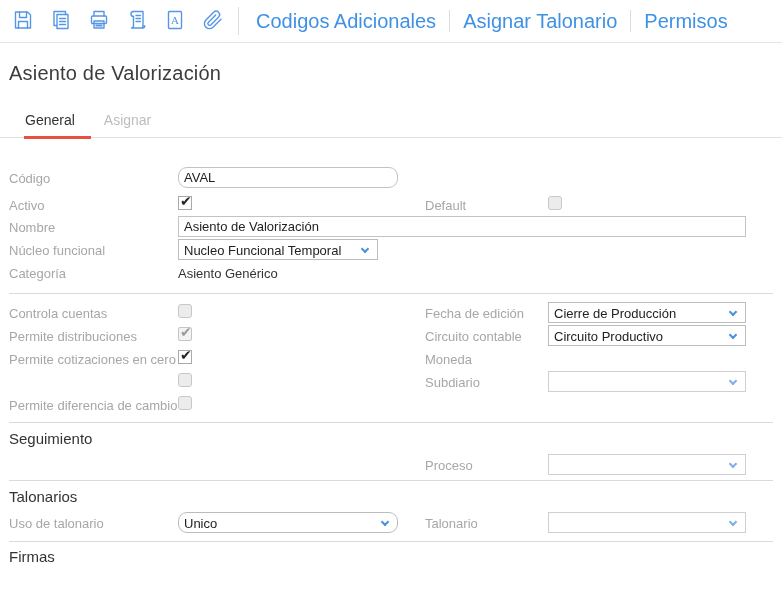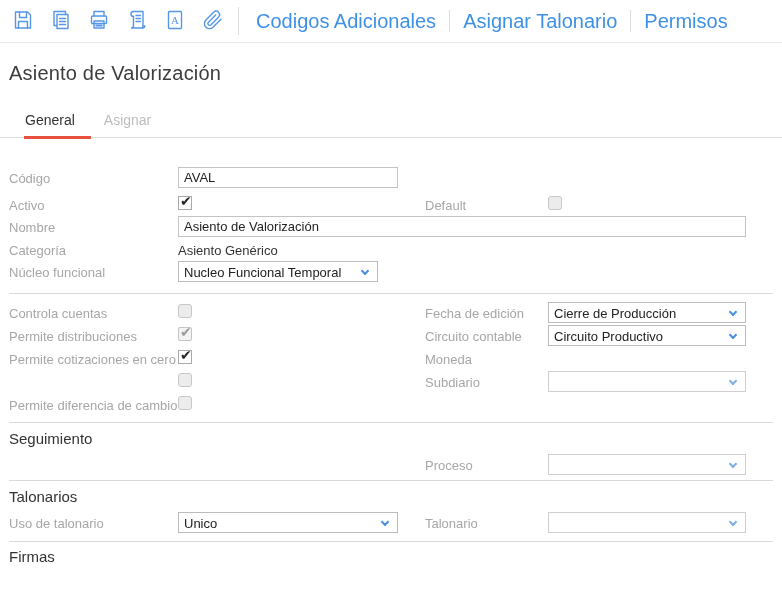--- a/index.html
+++ b/index.html
@@ -32,21 +32,21 @@
   .row { position:relative; }
   .h27{height:27px} .h23{height:23px} .h22{height:22px} .h24{height:24px}
   .lbl  { position:absolute; left:9px;  top:4px; color:#a7a7a7; }
   .lbl-r{ position:absolute; left:425px; top:4px; color:#a7a7a7; }
 
   input.txt {
     position:absolute; left:178px; top:0; height:21px;
     border:1px solid #c3c3c3; padding:0 5px; color:#222;
     font:13px "Liberation Sans", sans-serif; background:#fff;
   }
-  .w-sm   { width:220px; }
+  .w-sm   { width:220px;border-radius:9px; }
   .w-md   { width:200px; }
   .w-wide { width:568px; }
   .w-r    { width:198px; }
 
   .sel {
     position:absolute; left:178px; top:0; height:21px;
     border:1px solid #bcbcbc; background:#fff; color:#222;
     padding:3px 22px 0 5px; overflow:hidden; white-space:nowrap; cursor:pointer;
   }
   .sel.pos-r { left:548px; }
@@ -147,31 +147,31 @@
     <span class="lbl-r">Default</span>
     <span class="cb pos-r dis"></span>
   </div>
 
   <div class="row h23">
     <span class="lbl">Nombre</span>
     <input class="txt w-wide" type="text" value="Asiento de Valorización" style="">
   </div>
 
 
+  <div class="row h23">
+    <span class="lbl">Núcleo funcional</span>
+    <div class="sel w-md">
+      <span>Nucleo Funcional Temporal</span>
+      <span class="chev"></span>
+    </div>
+  </div>
+
   <div class="row h22">
     <span class="lbl">Categoría</span>
     <span class="static-val">Asiento Genérico</span>
-  </div>
-
-  <div class="row h23">
-    <span class="lbl">Núcleo funcional</span>
-    <div class="sel w-md">
-      <span>Nucleo Funcional Temporal</span>
-      <span class="chev"></span>
-    </div>
   </div>
 
   <div class="divider dv1"></div>
 
   <div class="row h23">
     <span class="lbl">Controla cuentas</span>
     <span class="cb dis"></span>
     <span class="lbl-r">Fecha de edición</span>
     <div class="sel pos-r w-r">
       <span>Cierre de Producción</span>

